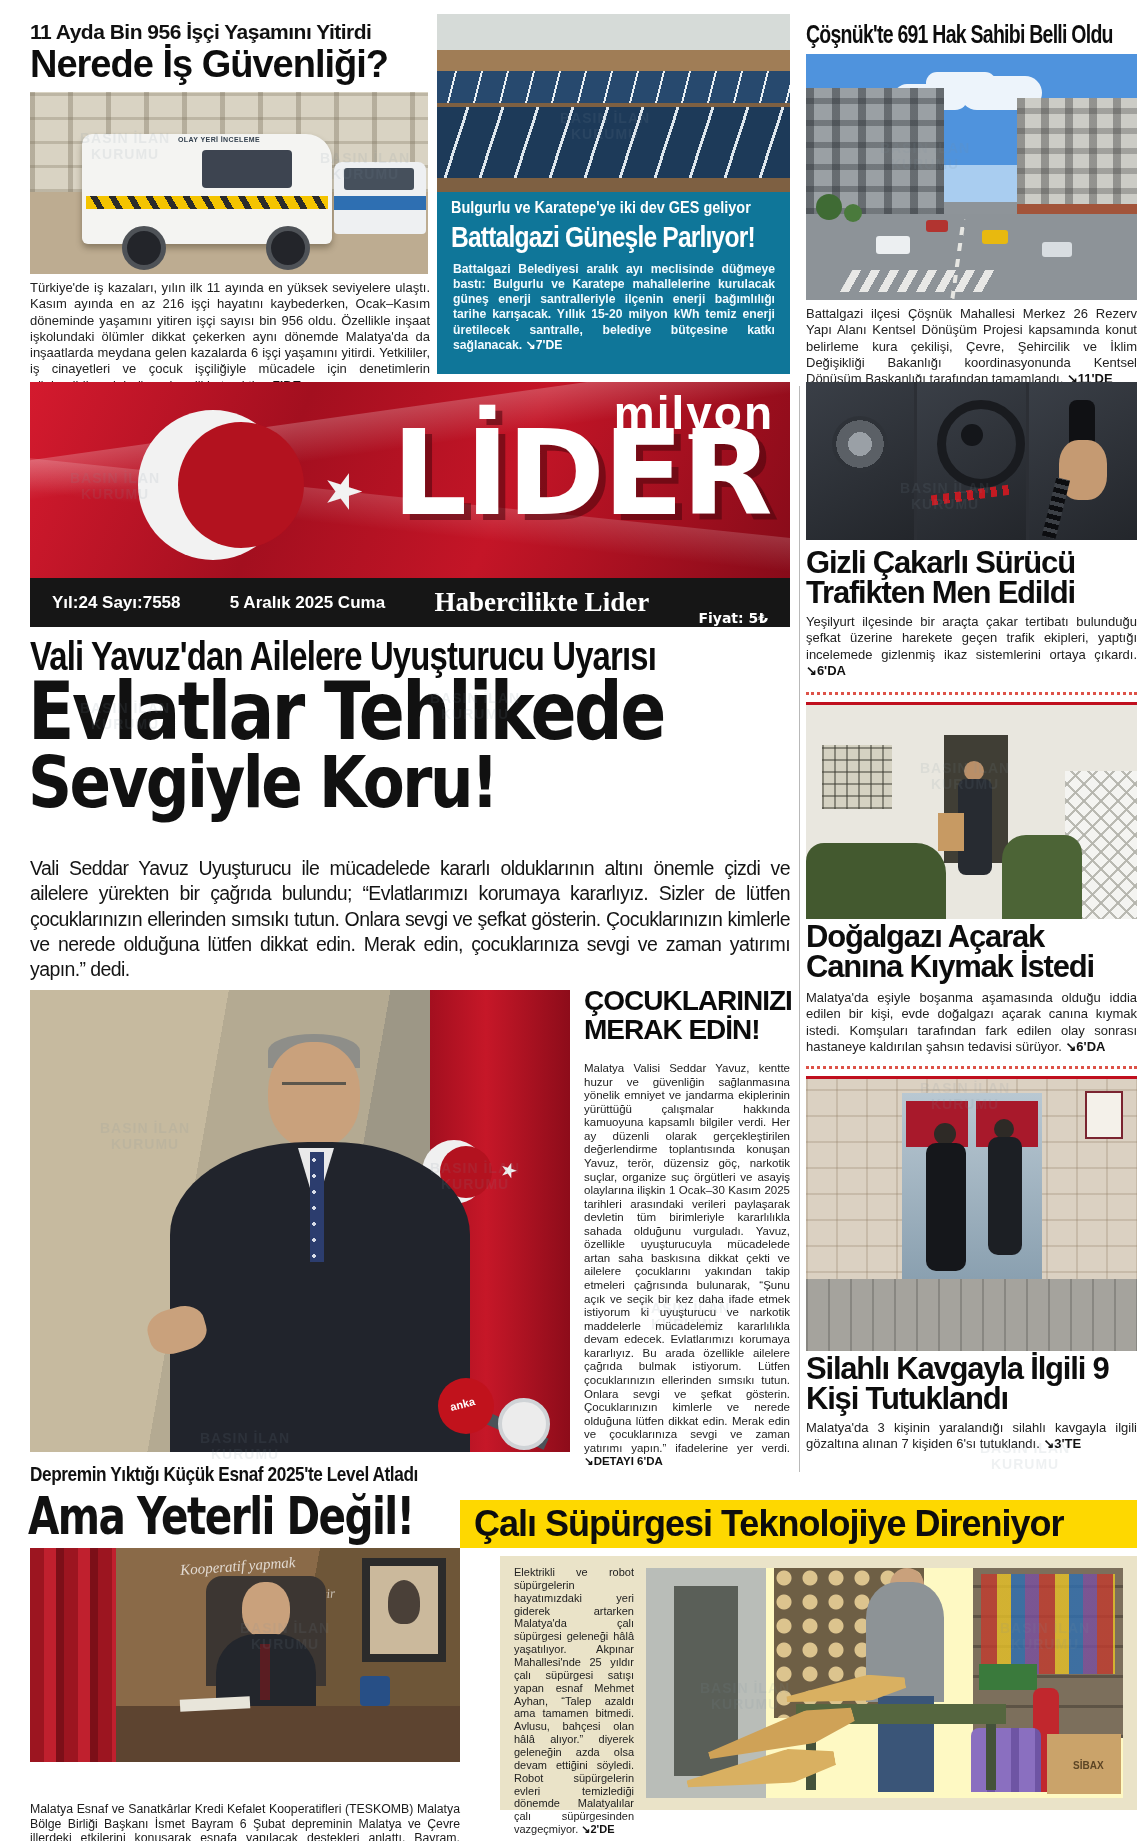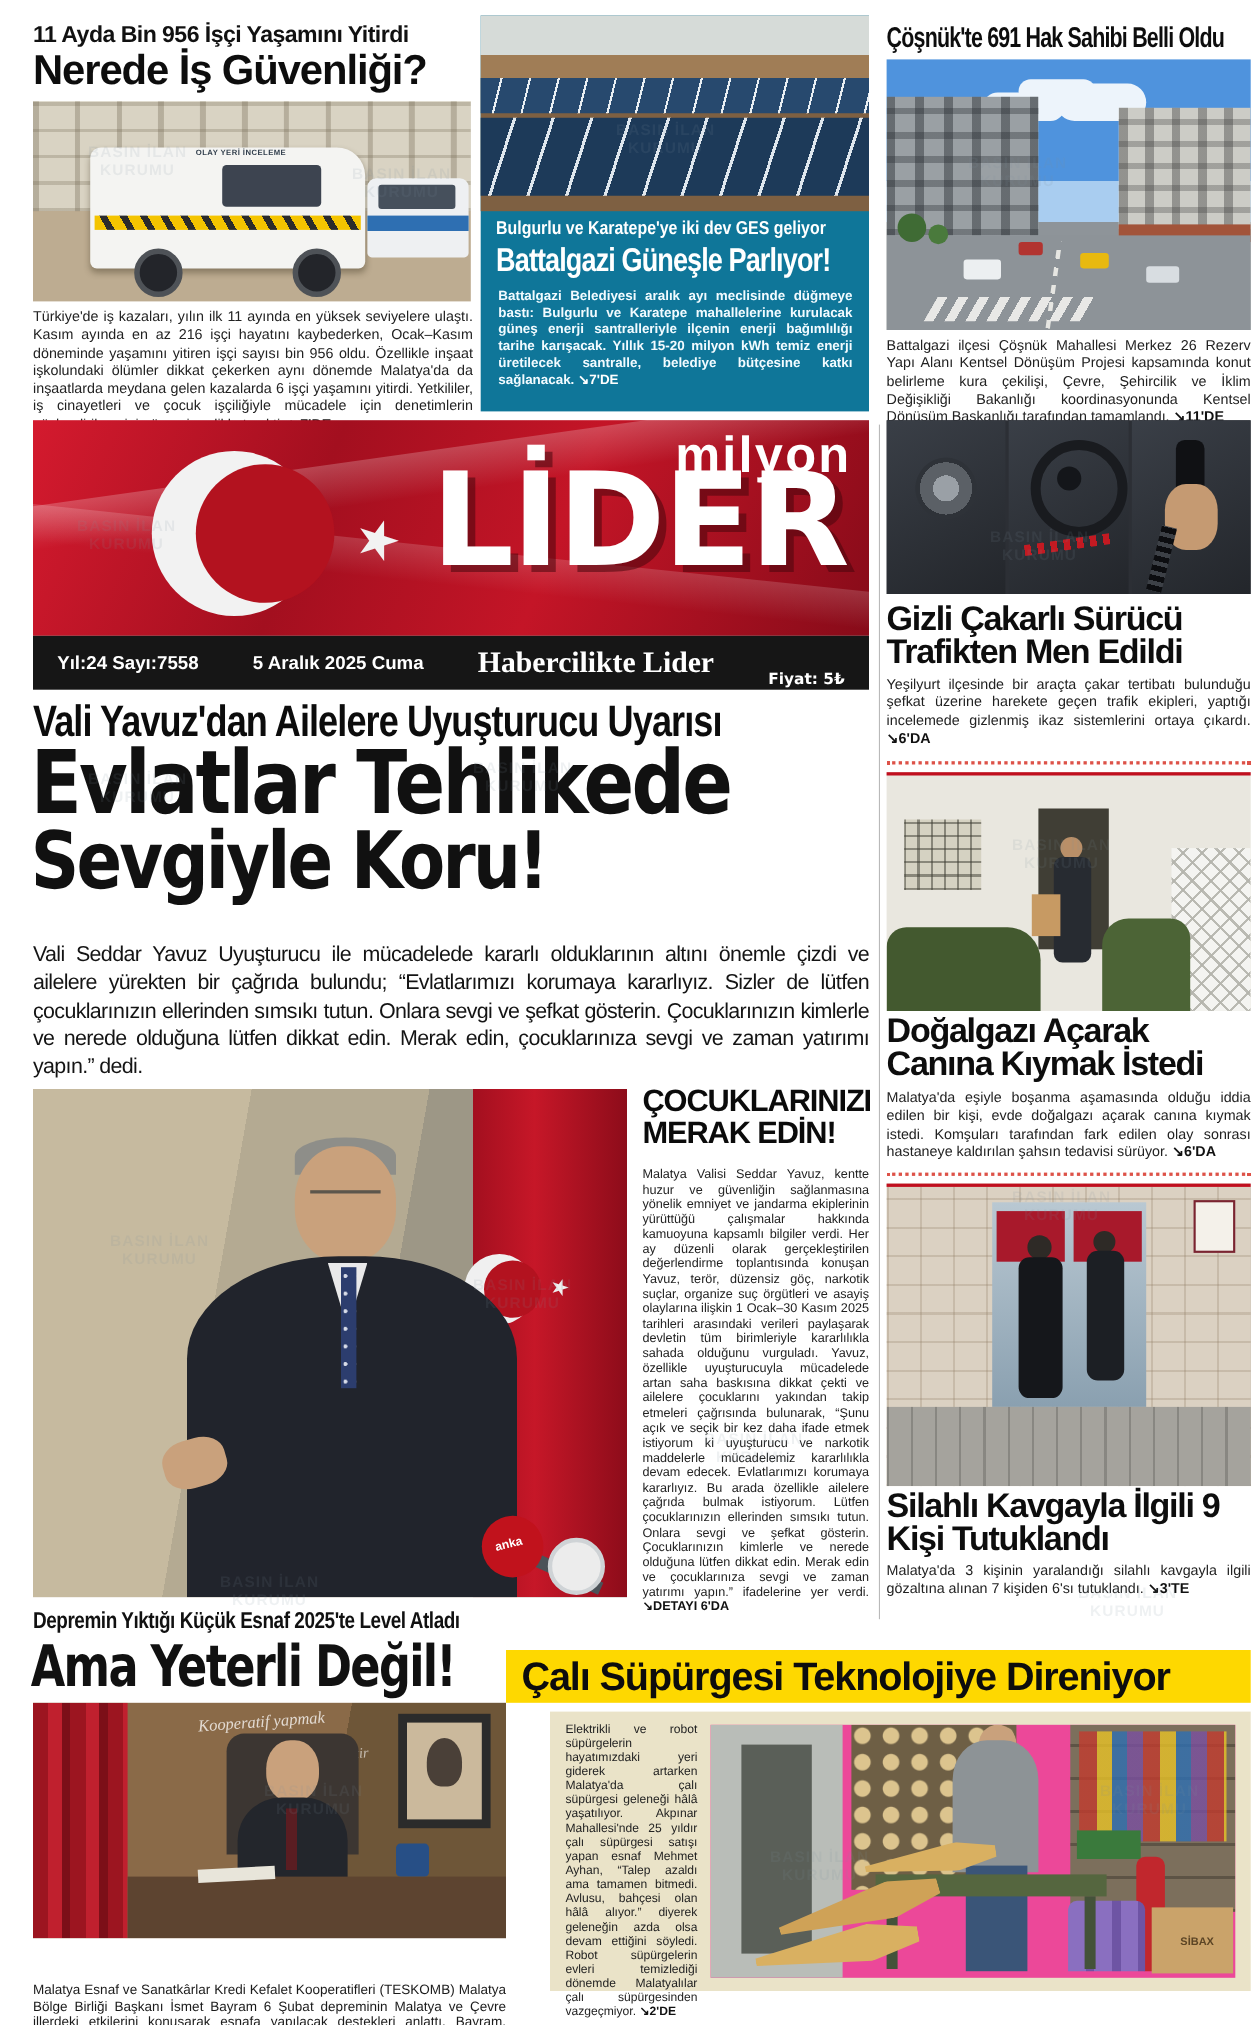--- a/index.html
+++ b/index.html
@@ -172,21 +172,21 @@
   #pd .frame{position:absolute;right:14px;top:10px;width:84px;height:104px;background:#2b2b2b;}
   #pd .frame .inner{position:absolute;left:8px;top:8px;width:68px;height:88px;background:#cbb99c;}
   #pd .frame .por{position:absolute;left:26px;top:22px;width:32px;height:44px;border-radius:50% 50% 40% 40%;background:#4a4038;}
   #bl-cap{left:30px;top:1766px;width:430px;font-size:12.3px;line-height:1.18;text-align:justify;margin-top:36px;}
 
   
   #yellowbar{left:460px;top:1500px;width:677px;height:48px;background:#fed800;display:flex;align-items:center;padding:0 14px;box-sizing:border-box;}
   #yellowbar .t{font-size:36px;font-weight:700;letter-spacing:-1px;color:#0d0d0d;white-space:nowrap;}
   #cream{left:500px;top:1556px;width:637px;height:254px;background:#eae3c8;}
   #br-body{position:absolute;left:14px;top:10px;width:120px;font-size:11px;line-height:1.17;text-align:justify;color:#222;}
-  #pe{position:absolute;left:146px;top:12px;width:477px;height:230px;background:#ec4899;}
+  #pe{position:absolute;left:146px;top:12px;width:477px;height:230px;background:#fef9c3;}
   #pe .wallL{position:absolute;left:0;top:0;width:120px;height:100%;background:#b9bdb8;}
   #pe .doorL{position:absolute;left:28px;top:18px;width:64px;height:190px;background:#5a5f58;}
   #pe .garlic{position:absolute;left:128px;top:0;width:150px;height:150px;
       background:radial-gradient(circle at 10px 10px,#dcc48e 7px,transparent 8px);background-size:26px 24px;background-color:#6e5f45;}
   #pe .shelfR{position:absolute;right:0;top:0;width:150px;height:170px;background:#7c6f5c;
       background-image:repeating-linear-gradient(0deg,rgba(0,0,0,.25) 0 3px,transparent 3px 30px);}
   #pe .goods{position:absolute;right:8px;top:6px;width:134px;height:100px;
       background:repeating-linear-gradient(90deg,#c23b2e 0 16px,#e8c227 16px 30px,#2e6fb2 30px 44px,#7a4fa0 44px 58px);opacity:.8;}
   #pe .crate{position:absolute;right:86px;top:96px;width:58px;height:26px;background:#3a7a3c;}
   #pe .redcol{position:absolute;right:64px;top:120px;width:26px;height:104px;border-radius:8px;background:#c1272d;}

